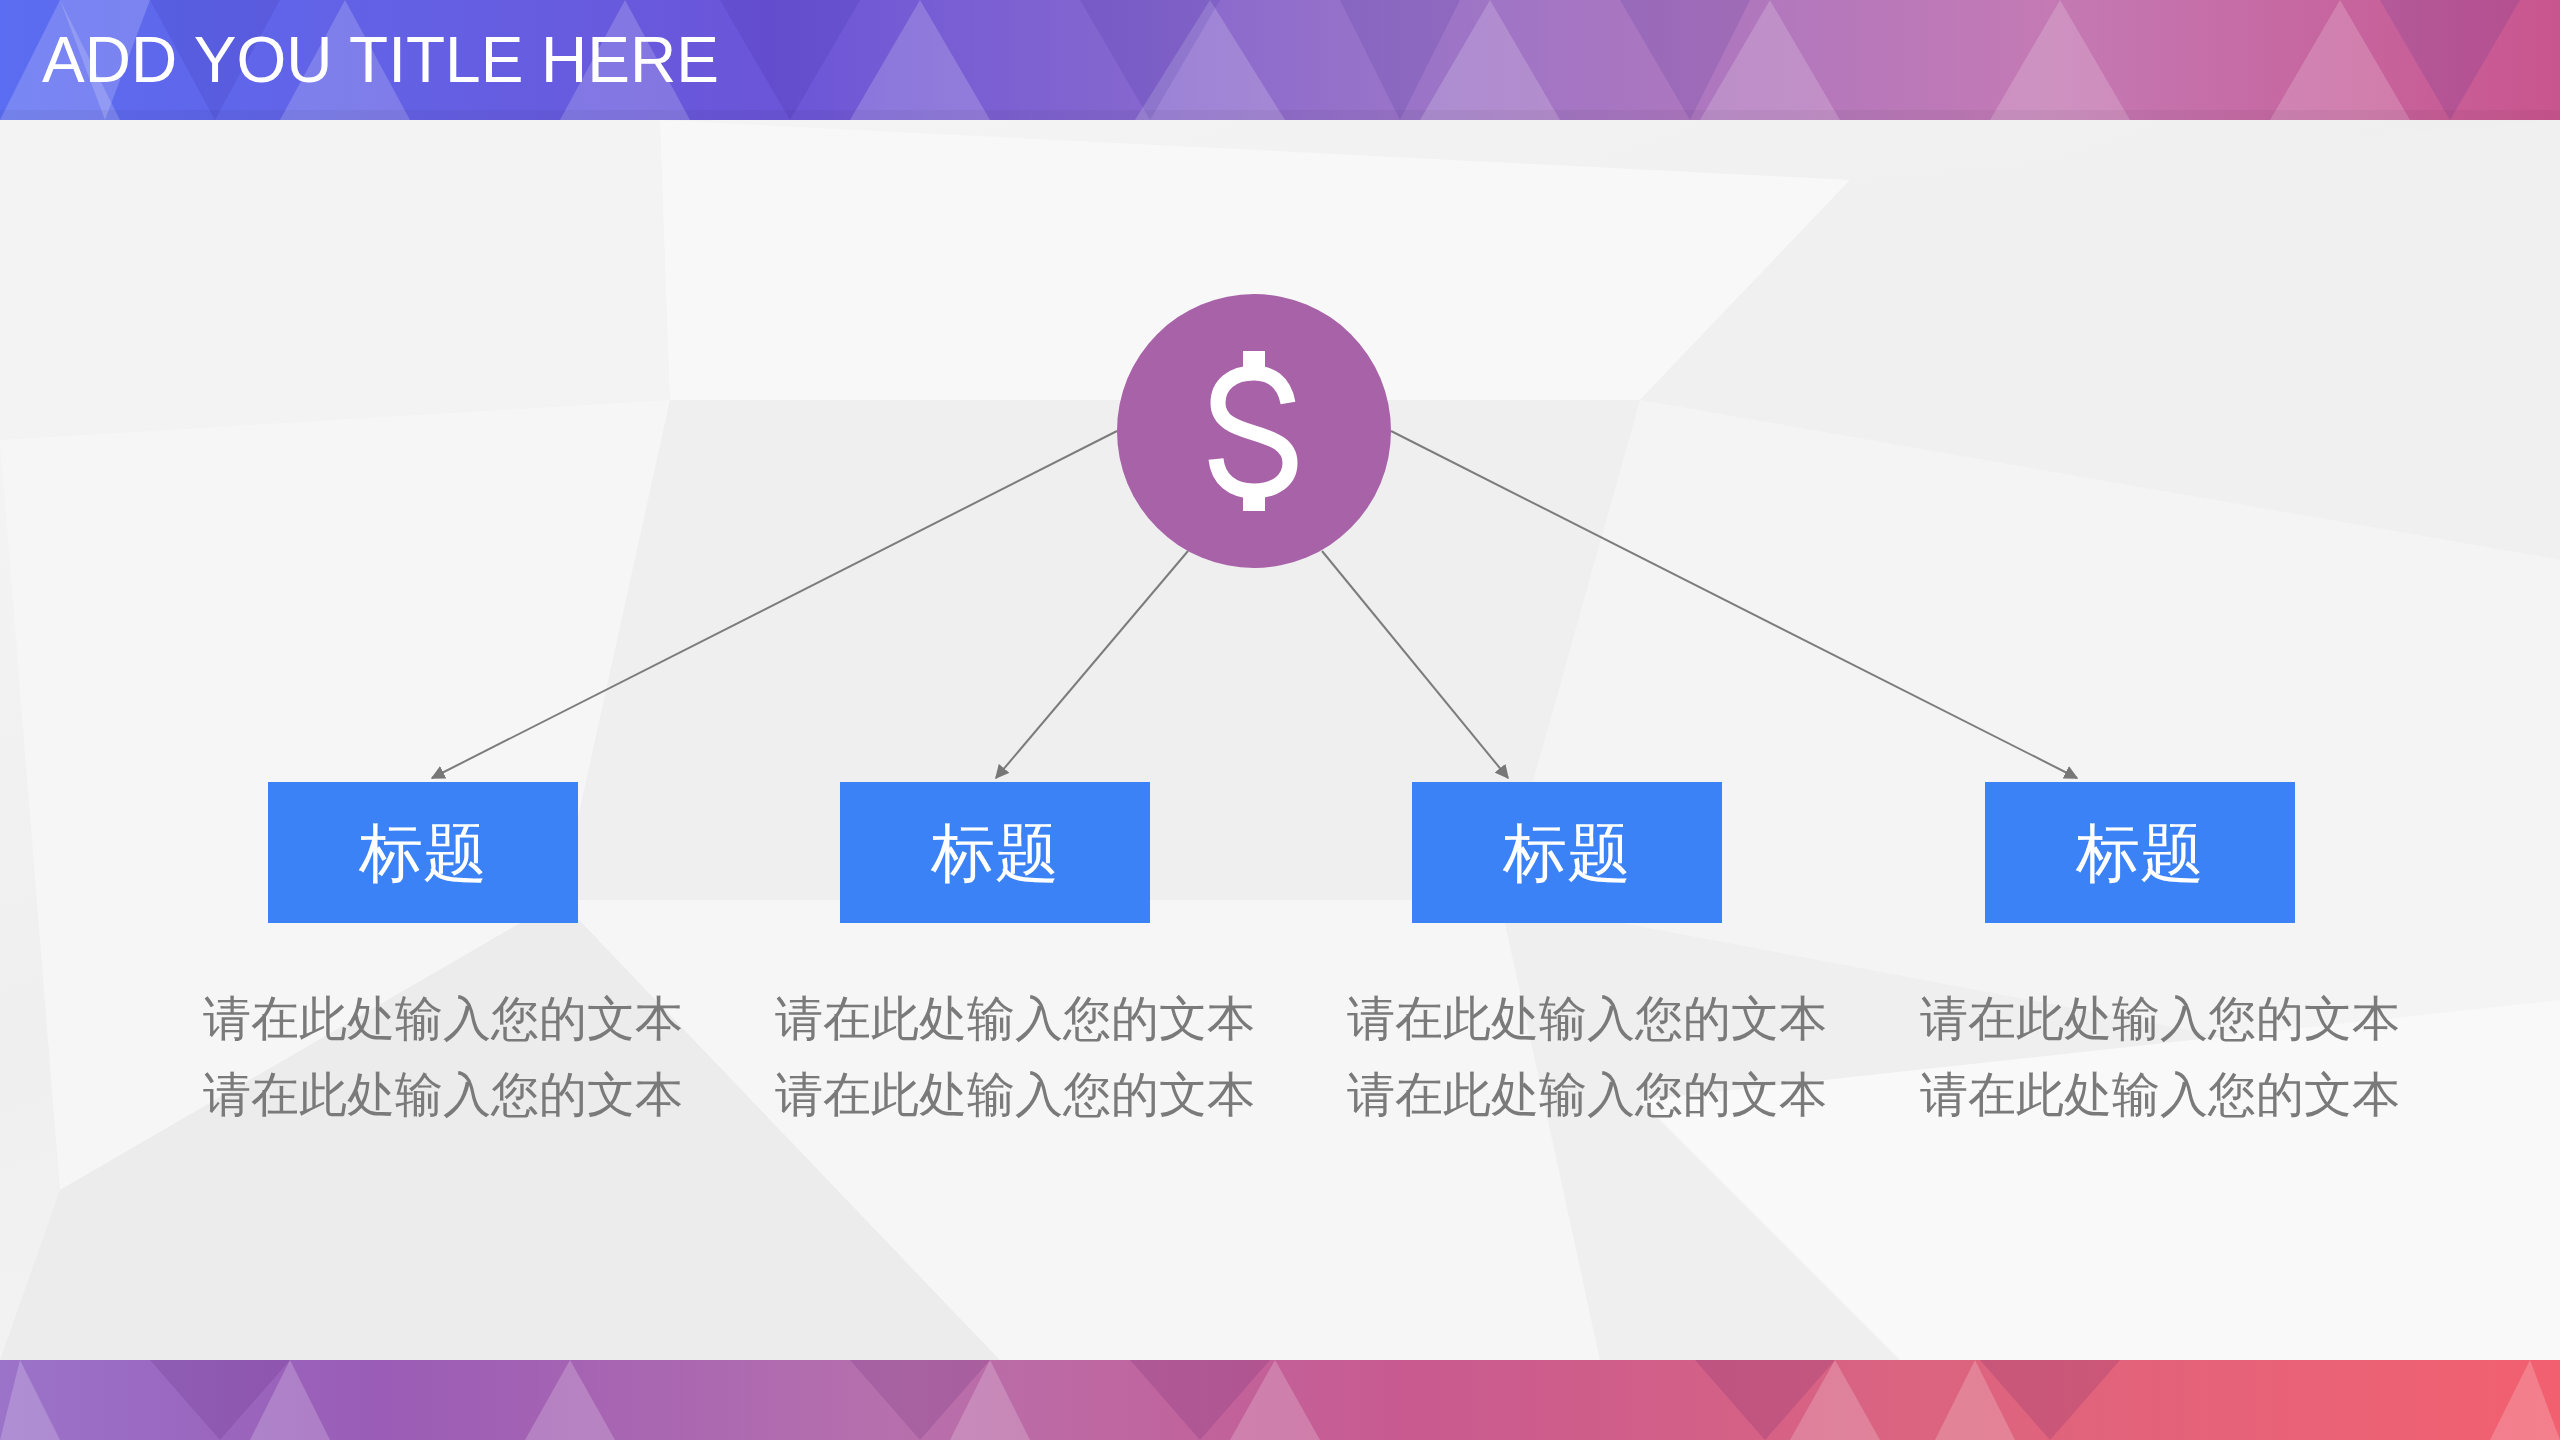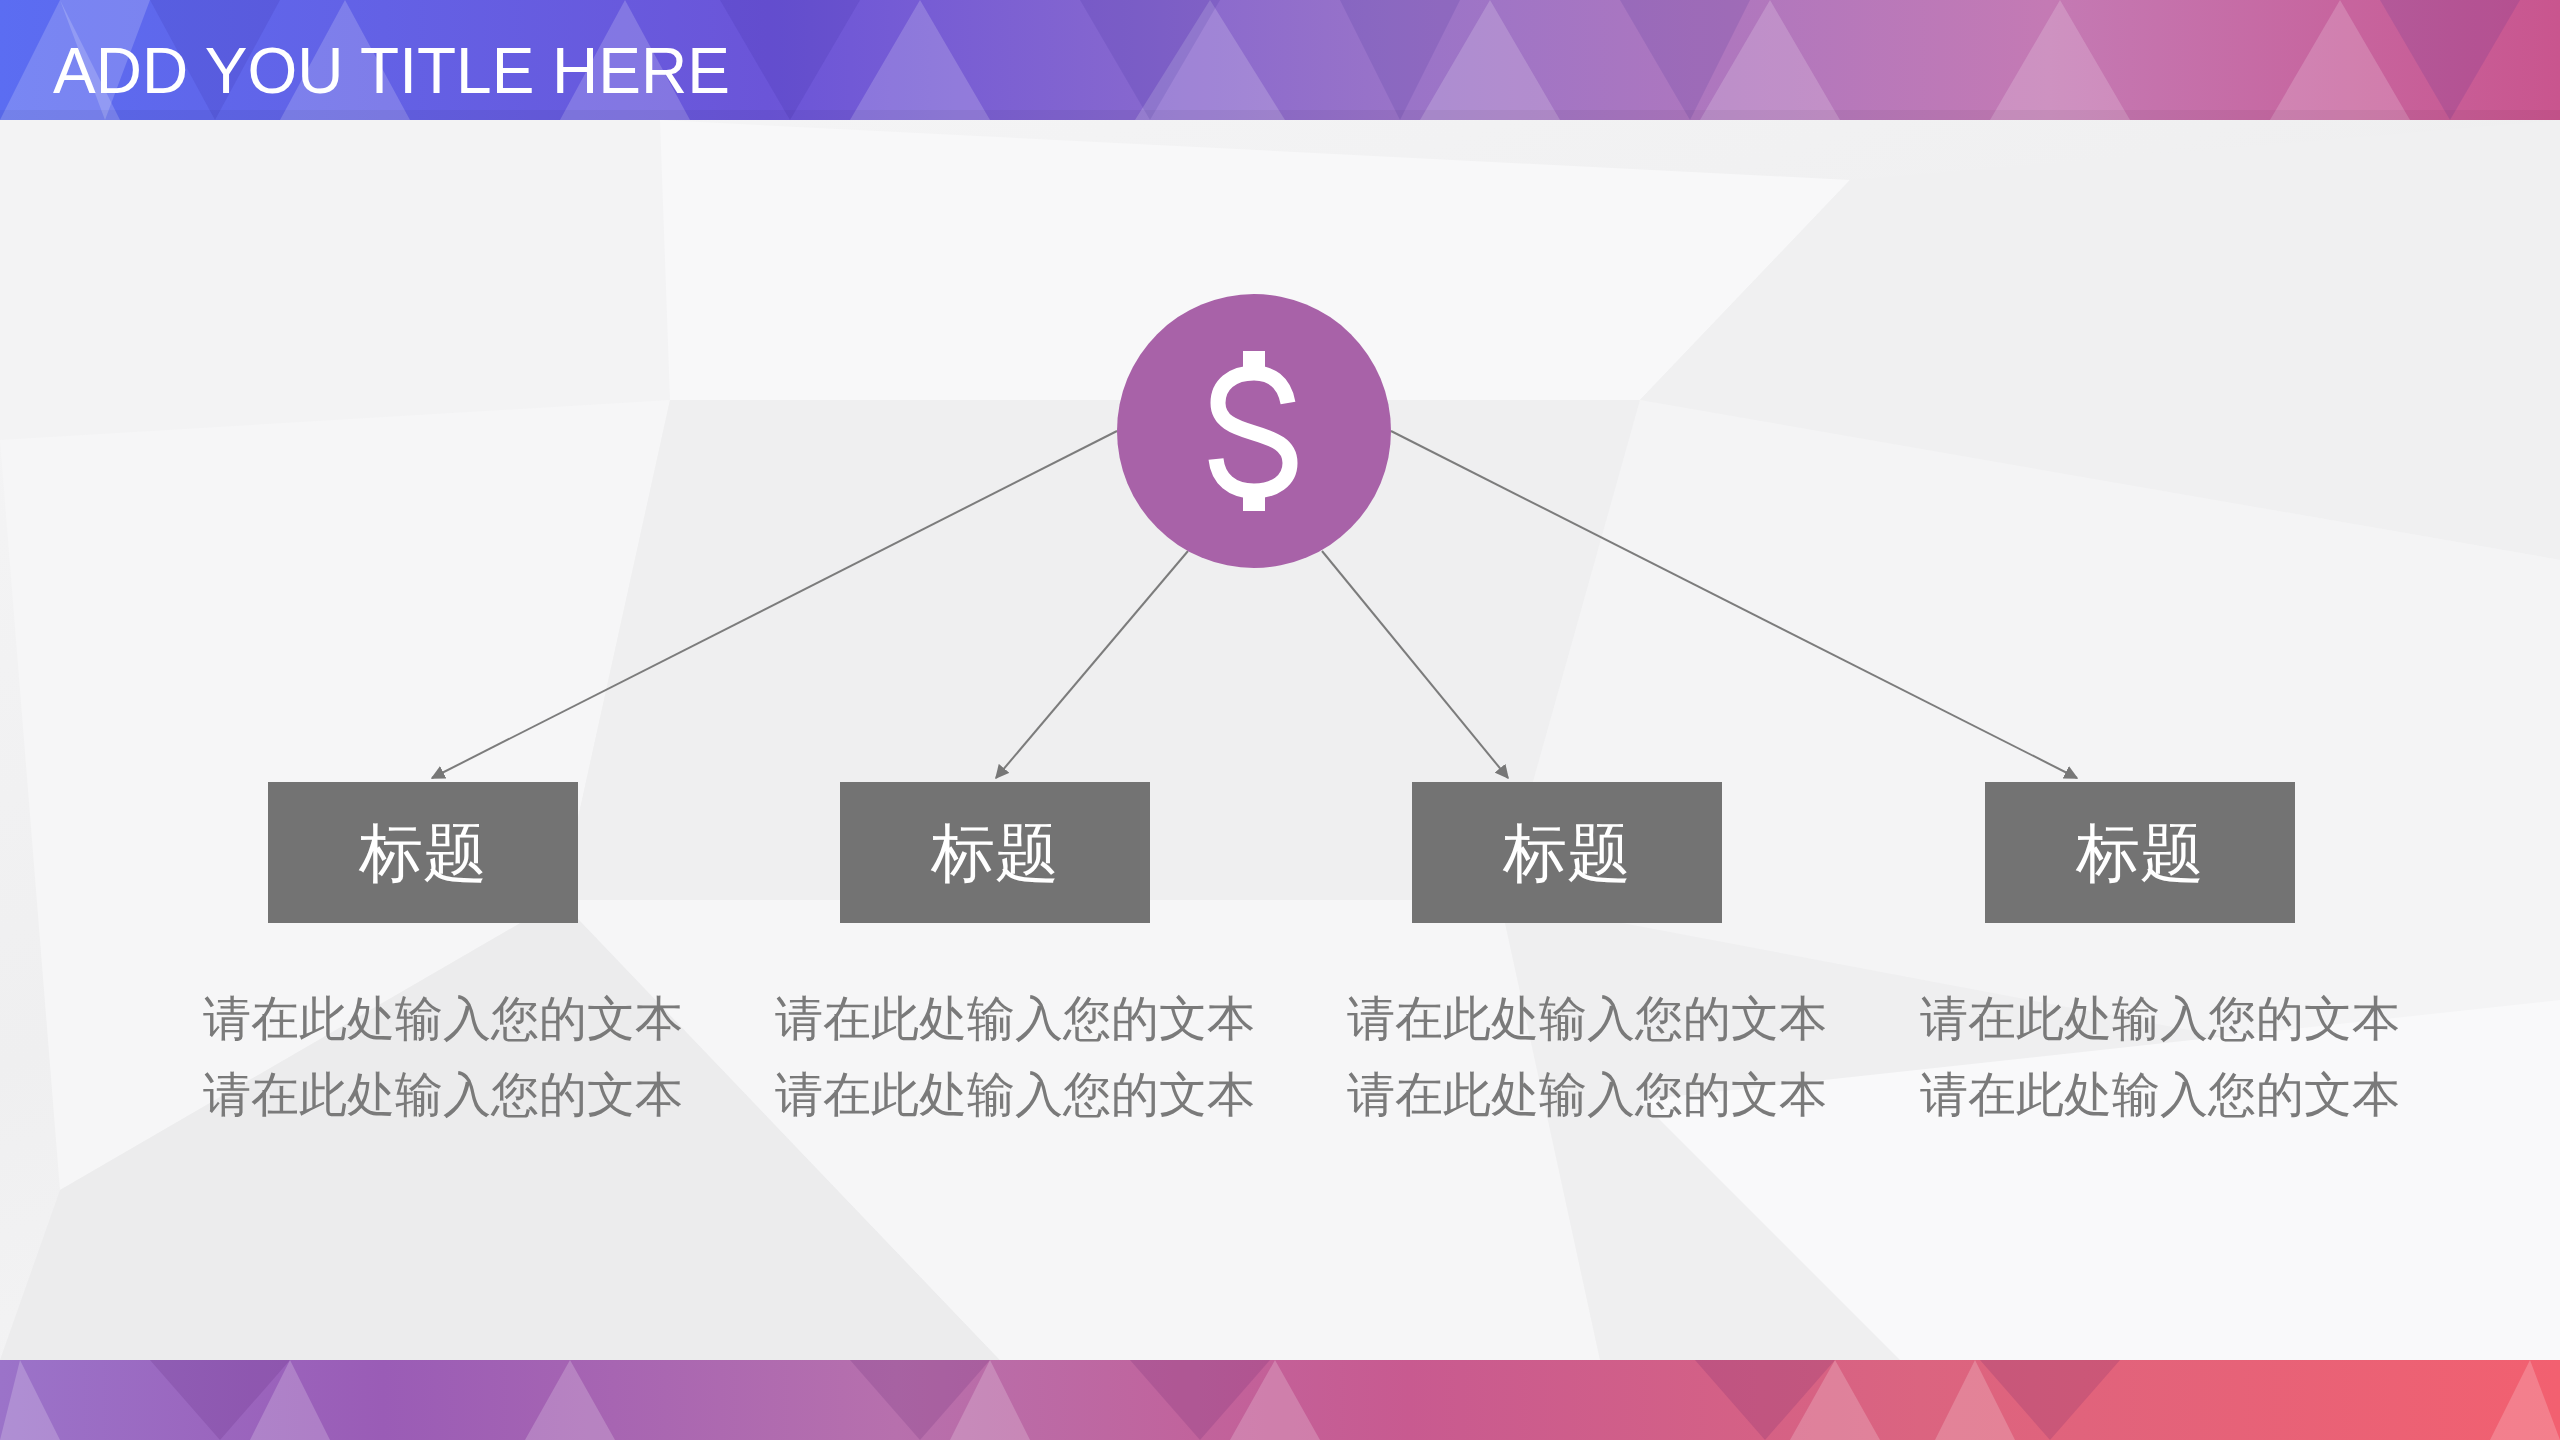--- a/index.html
+++ b/index.html
@@ -4,27 +4,27 @@
 <style>
   html,body{margin:0;padding:0;}
   body{width:2560px;height:1440px;position:relative;overflow:hidden;
     font-family:"DejaVu Sans","Liberation Sans",sans-serif;
     background:linear-gradient(160deg,#f7f7f8 0%,#efeff0 45%,#f6f6f7 70%,#eeeeef 100%);}
   .bg-poly{position:absolute;left:0;top:0;width:2560px;height:1440px;z-index:0;}
   .band{position:absolute;left:0;width:2560px;overflow:hidden;z-index:1;}
   .band svg{display:block;}
   .top-band{top:0;height:120px;}
   .bottom-band{top:1360px;height:80px;}
-  .title{position:absolute;left:42px;top:18px;margin:11px;font-family:"Liberation Sans",sans-serif;
+  .title{position:absolute;left:42px;top:18px;margin:0;font-family:"Liberation Sans",sans-serif;
     font-weight:normal;font-size:64px;line-height:84px;color:#ffffff;z-index:2;letter-spacing:0px;}
   .connectors{position:absolute;left:0;top:0;width:2560px;height:1440px;z-index:2;}
   .hub{position:absolute;left:1117px;top:294px;width:274px;height:274px;border-radius:50%;
     background:#a862a8;z-index:3;display:flex;align-items:center;justify-content:center;}
   .hub svg{display:block;}
-  .node{position:absolute;top:782px;width:310px;height:141px;background:#737373;z-index:3;
+  .node{position:absolute;top:782px;width:310px;height:141px;background:#3b82f6;z-index:3;
     display:flex;align-items:center;justify-content:center;}
   .node-label{color:#ffffff;font-size:64px;line-height:1;}
   .desc{position:absolute;top:980px;width:520px;text-align:right;color:#7a7a7a;font-size:48px;
     line-height:76px;z-index:3;}
   .desc div{white-space:nowrap;}
 </style>
 </head>
 <body>
 
 <svg class="bg-poly" viewBox="0 0 2560 1440">

